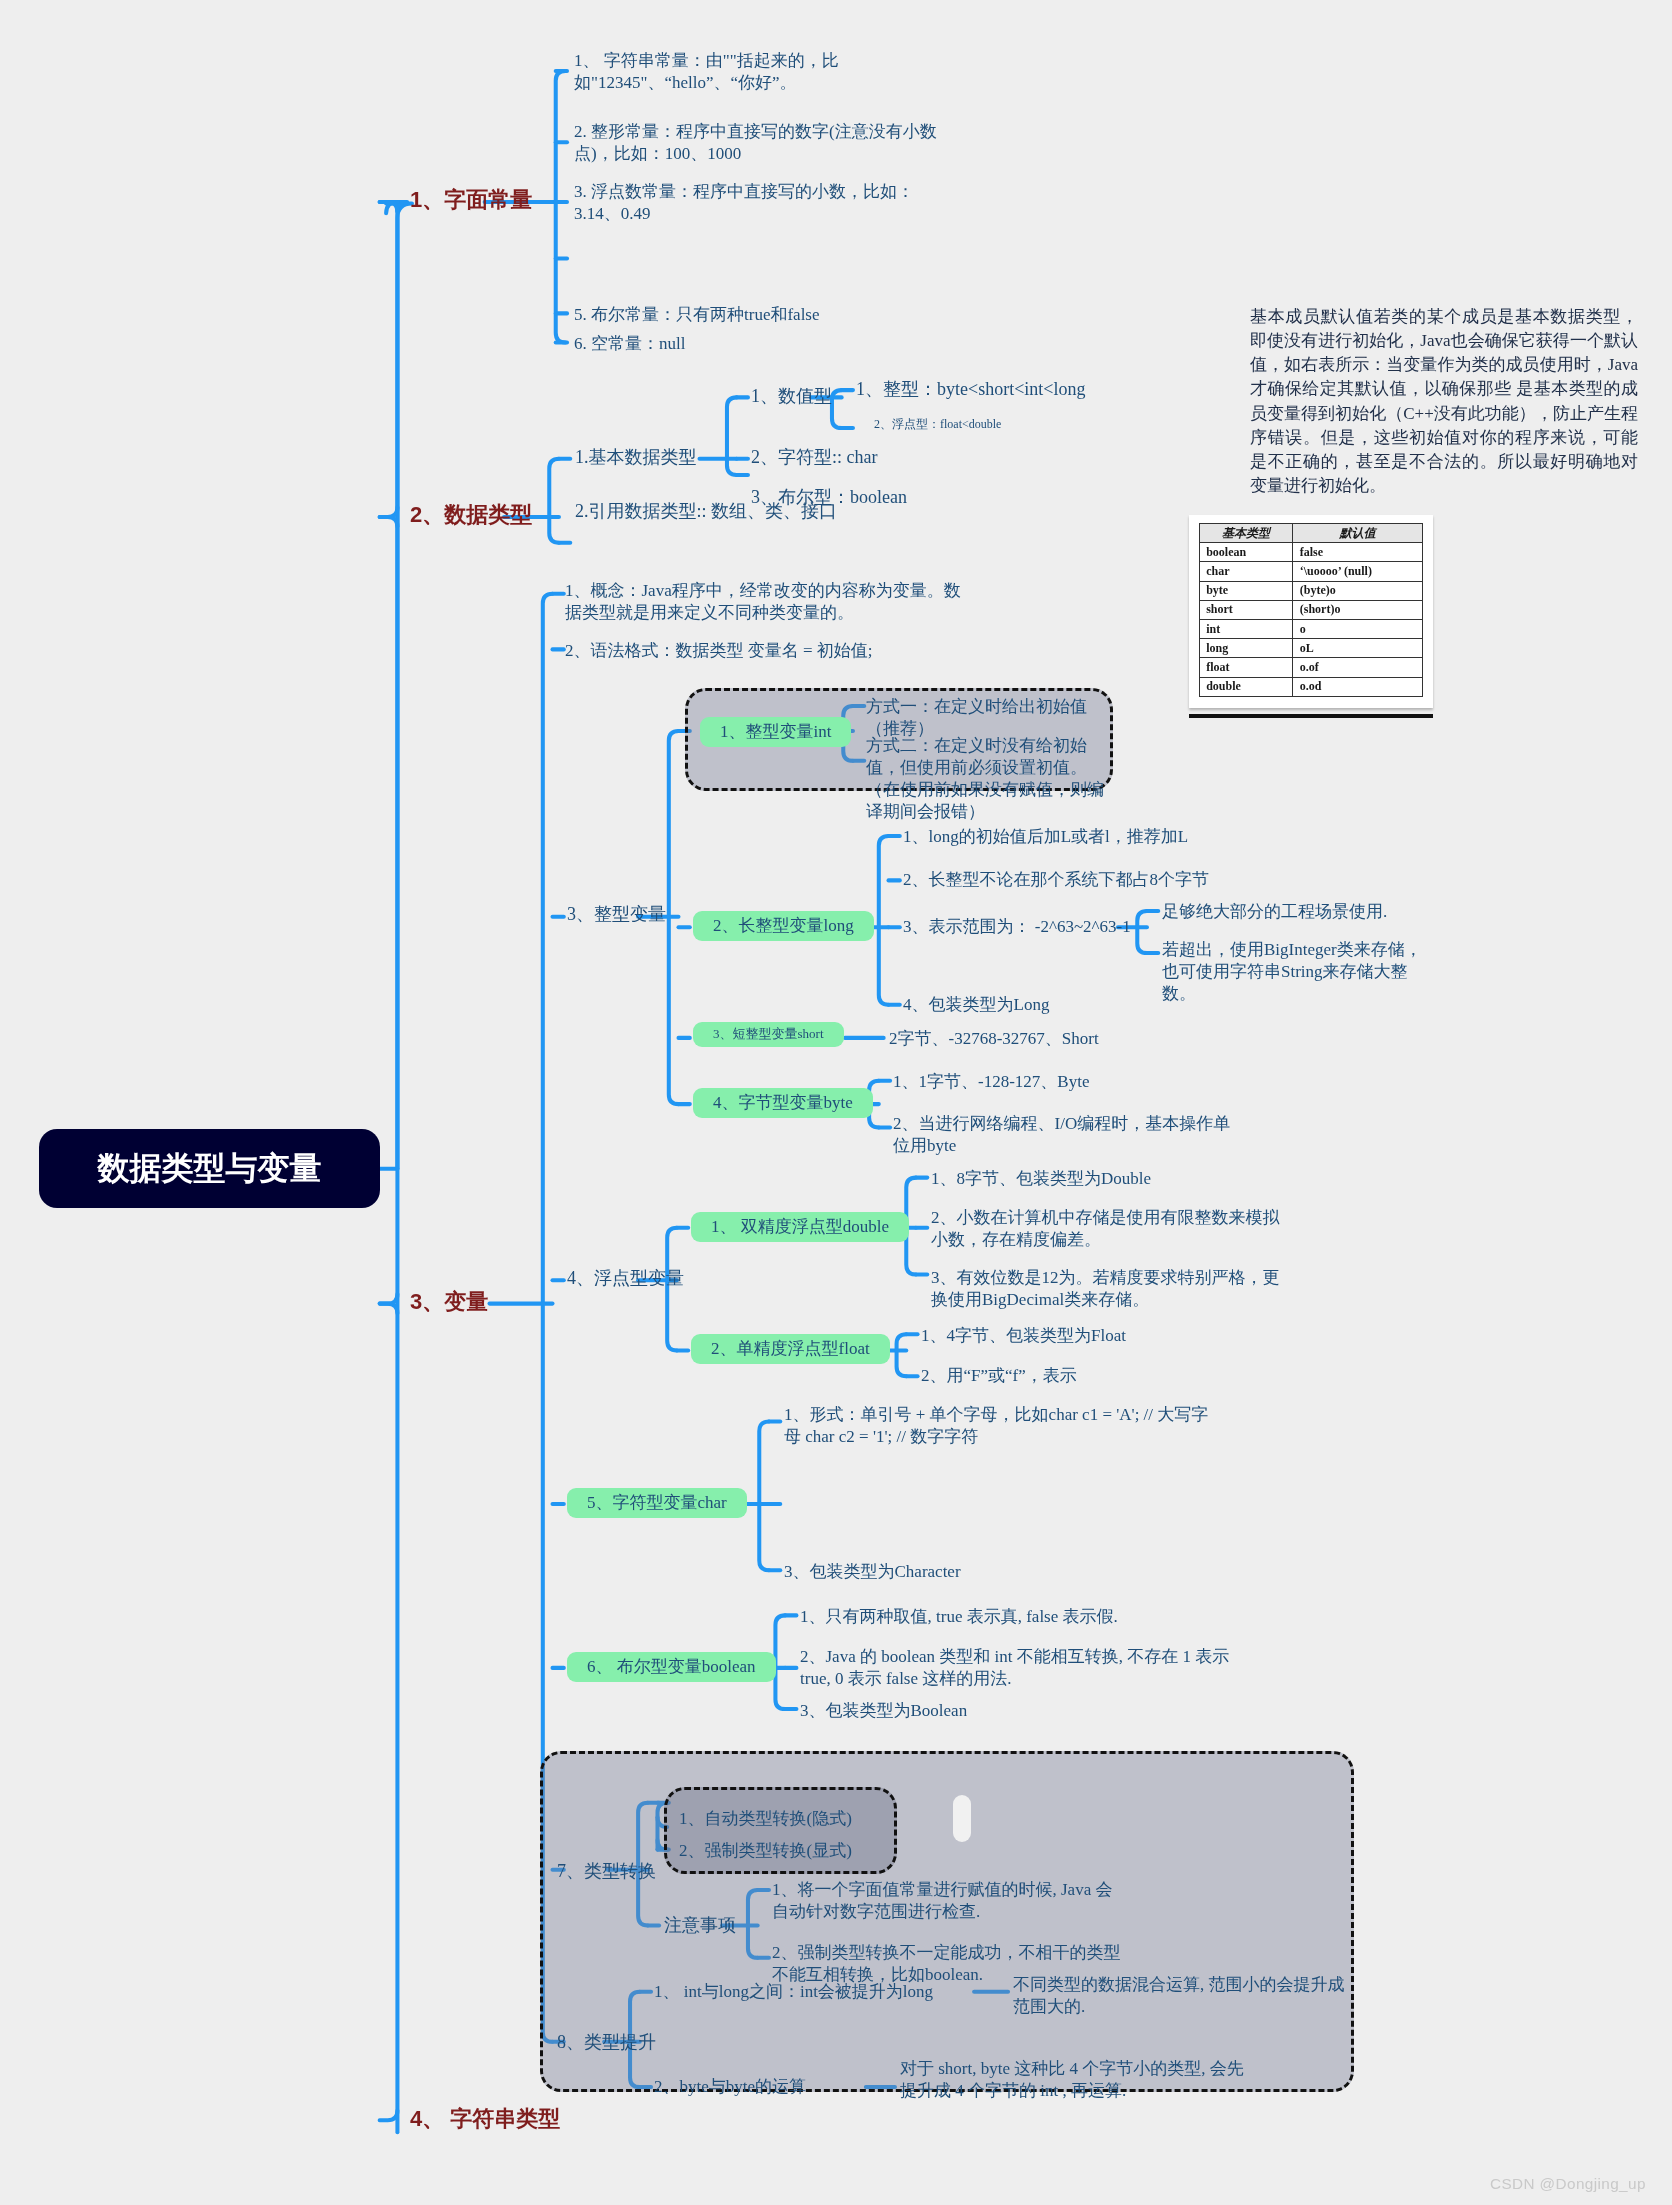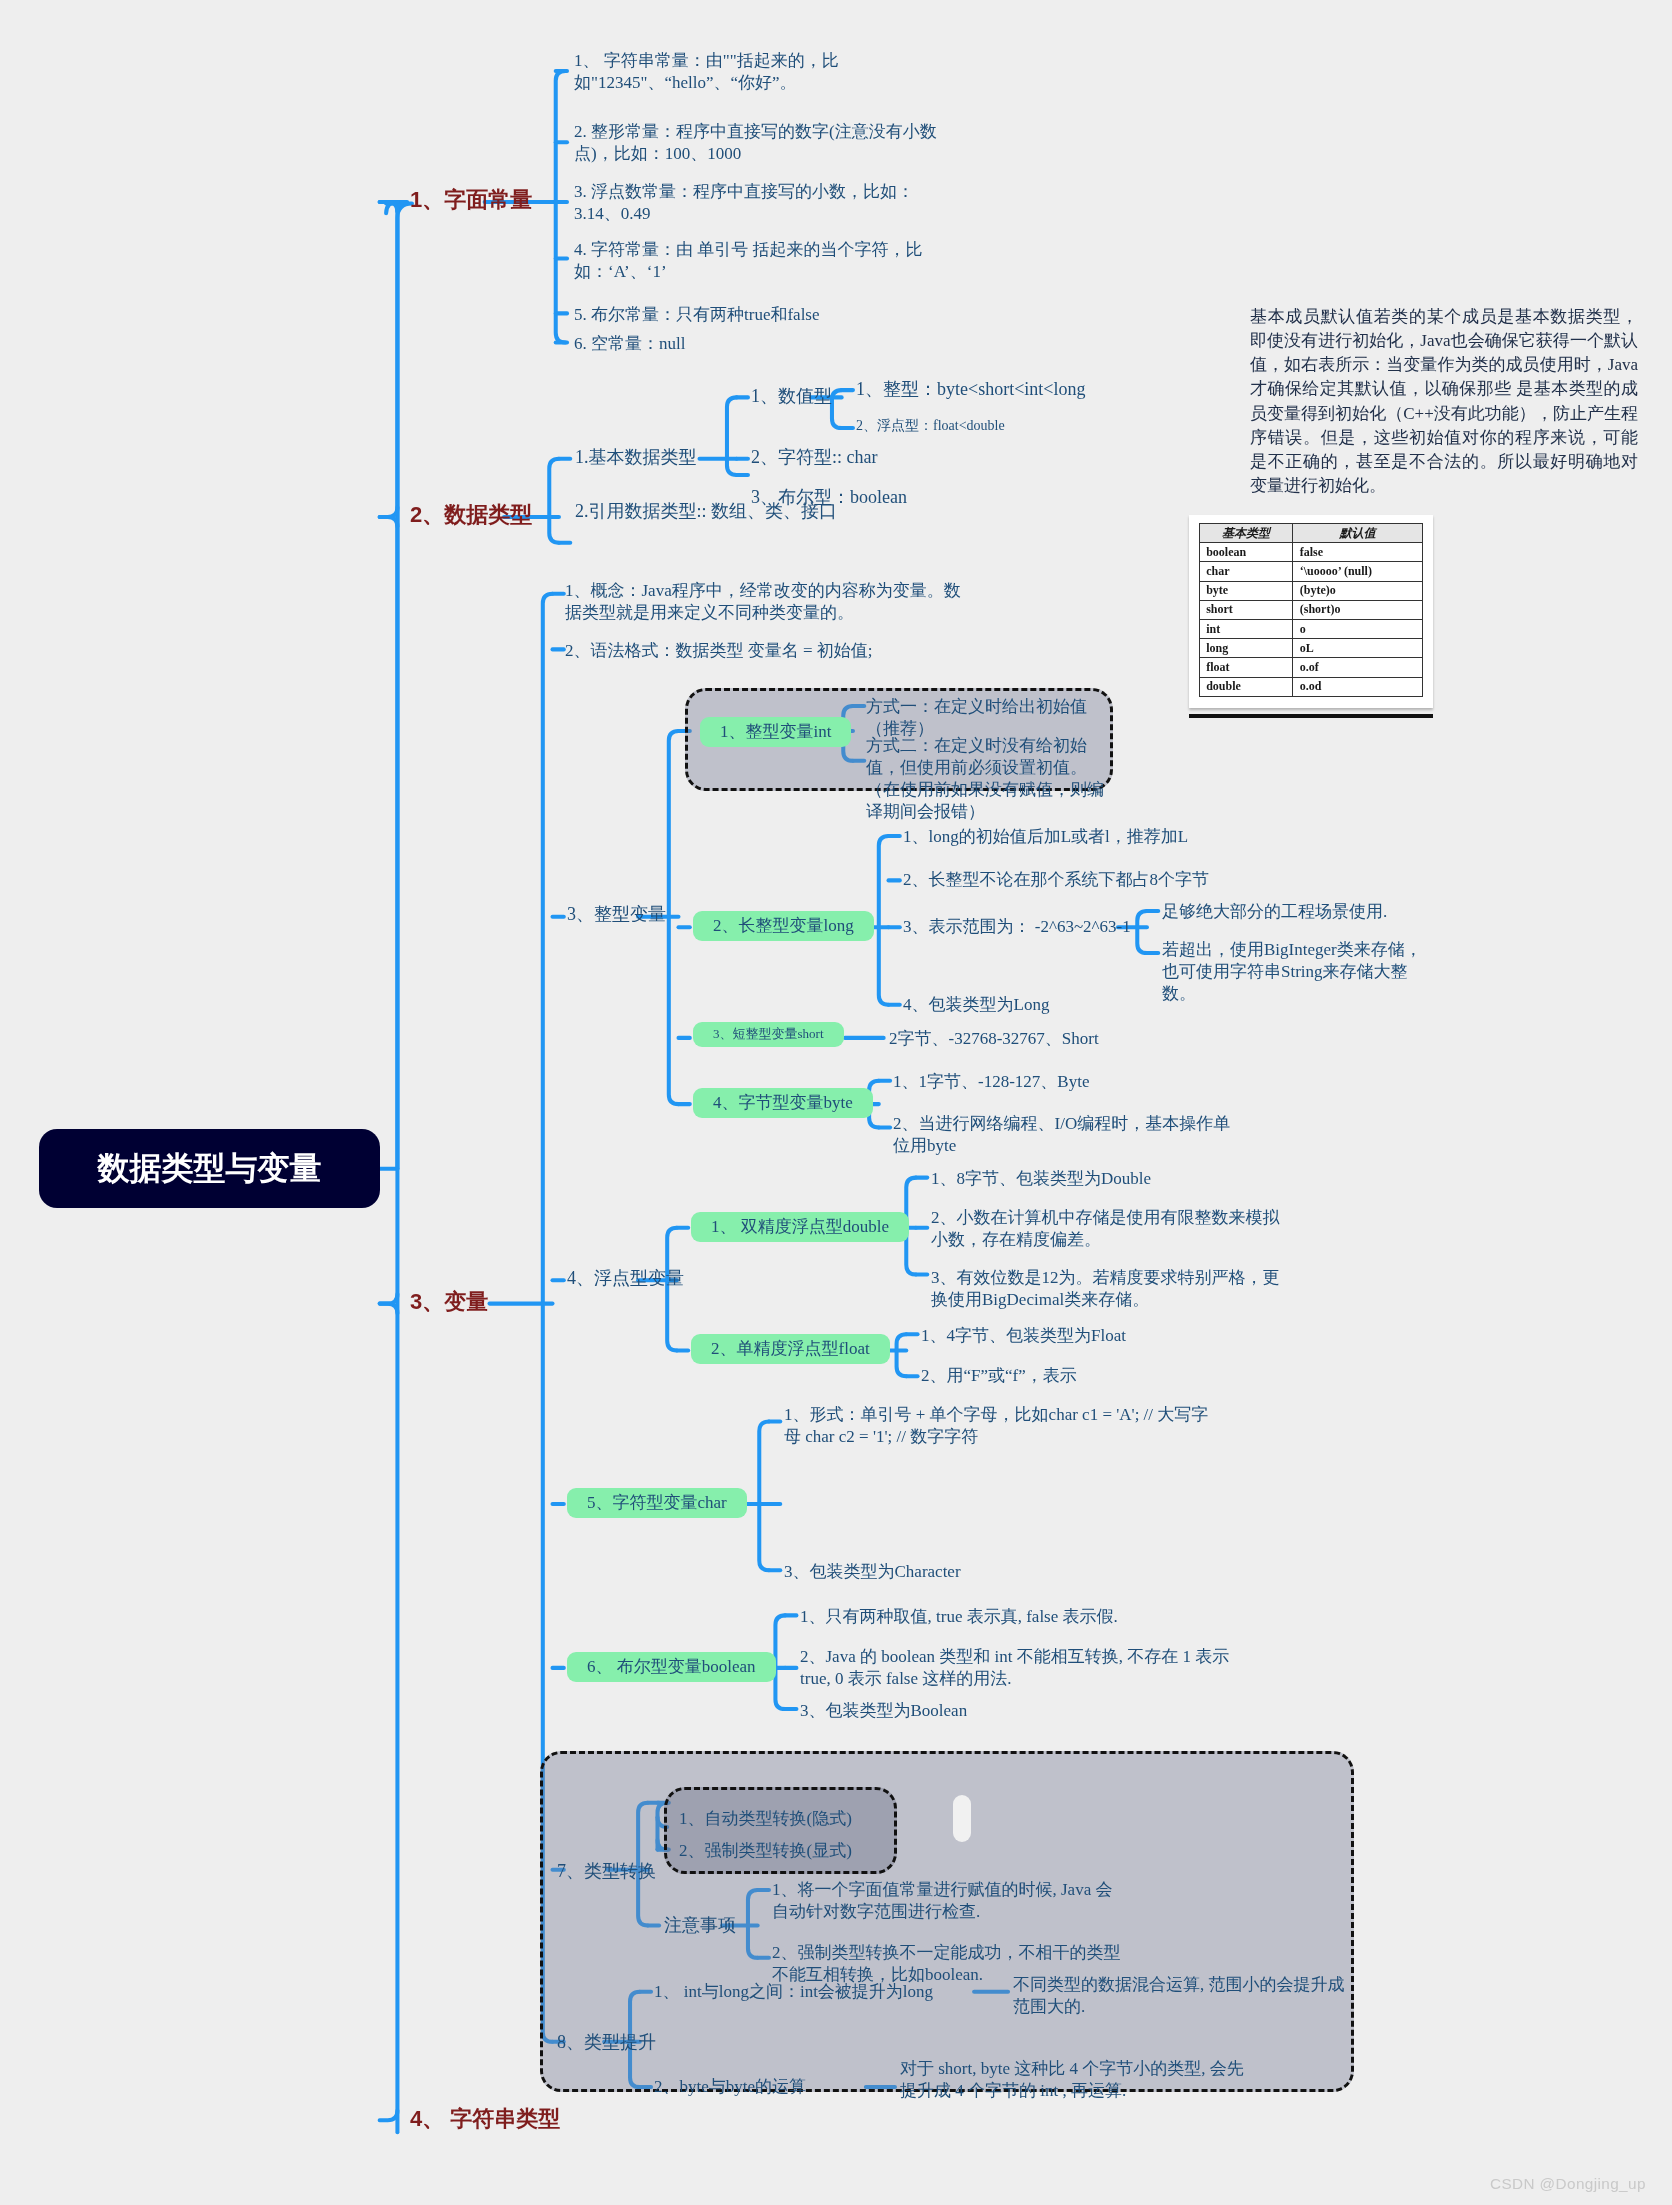--- a/index.html
+++ b/index.html
@@ -267,23 +267,20 @@
 
   <div class="node plain" style="left:574px; top:50px; width:380px; font-size:17px;">
     <span>1、 字符串常量：由""括起来的，比如"12345"、“hello”、“你好”。</span>
   </div>
   <div class="node plain" style="left:574px; top:121px; width:380px; font-size:17px;">
     <span>2. 整形常量：程序中直接写的数字(注意没有小数点)，比如：100、1000</span>
   </div>
   <div class="node plain" style="left:574px; top:181px; width:380px; font-size:17px;">
     <span>3. 浮点数常量：程序中直接写的小数，比如：3.14、0.49</span>
   </div>
-  <div class="node plain" style="left:574px; top:239px; width:380px; font-size:17px;">
-    <span>4. 字符常量：由 单引号 括起来的当个字符，比如：‘A’、‘1’</span>
-  </div>
   <div class="node plain" style="left:574px; top:304px; width:380px; font-size:17px;">
     <span>5. 布尔常量：只有两种true和false</span>
   </div>
   <div class="node plain" style="left:574px; top:333px; width:380px; font-size:17px;">
     <span>6. 空常量：null</span>
   </div>
 
   <div class="node plain" style="left:575px; top:446px; font-size:18px; white-space:nowrap;">
     <span>1.基本数据类型</span>
   </div>
@@ -297,21 +294,21 @@
   <div class="node plain" style="left:751px; top:446px; font-size:18px; white-space:nowrap;">
     <span>2、字符型:: char</span>
   </div>
   <div class="node plain" style="left:751px; top:486px; font-size:18px; white-space:nowrap;">
     <span>3、布尔型：boolean</span>
   </div>
 
   <div class="node plain" style="left:856px; top:378px; font-size:18px; white-space:nowrap;">
     <span>1、整型：byte&lt;short&lt;int&lt;long</span>
   </div>
-  <div class="node plain" style="left:856px; top:417px; font-size:14px; white-space:nowrap;">
+  <div class="node plain" style="left:874px; top:417px; font-size:12px; white-space:nowrap;">
     <span>2、浮点型：float&lt;double</span>
   </div>
 
   <div class="node note" style="left:1250px; top:305px; width:388px; font-size:17px;">
     <span>基本成员默认值若类的某个成员是基本数据类型，即使没有进行初始化，Java也会确保它获得一个默认值，如右表所示：当变量作为类的成员使用时，Java才确保给定其默认值，以确保那些 是基本类型的成员变量得到初始化（C++没有此功能），防止产生程序错误。但是，这些初始值对你的程序来说，可能是不正确的，甚至是不合法的。所以最好明确地对变量进行初始化。</span>
   </div>
 
   <div class="tablepanel" style="left:1189px; top:515px; width:244px;">
     <table>
       <tbody>

